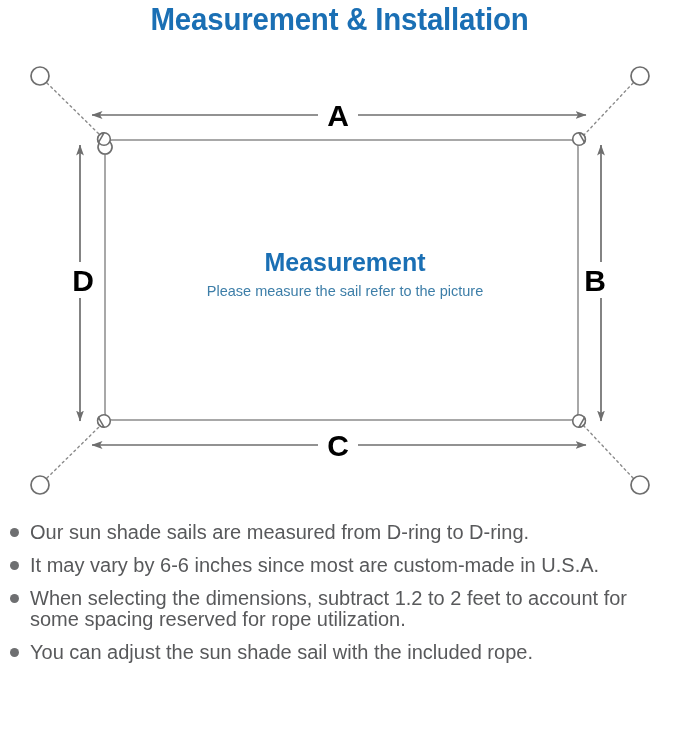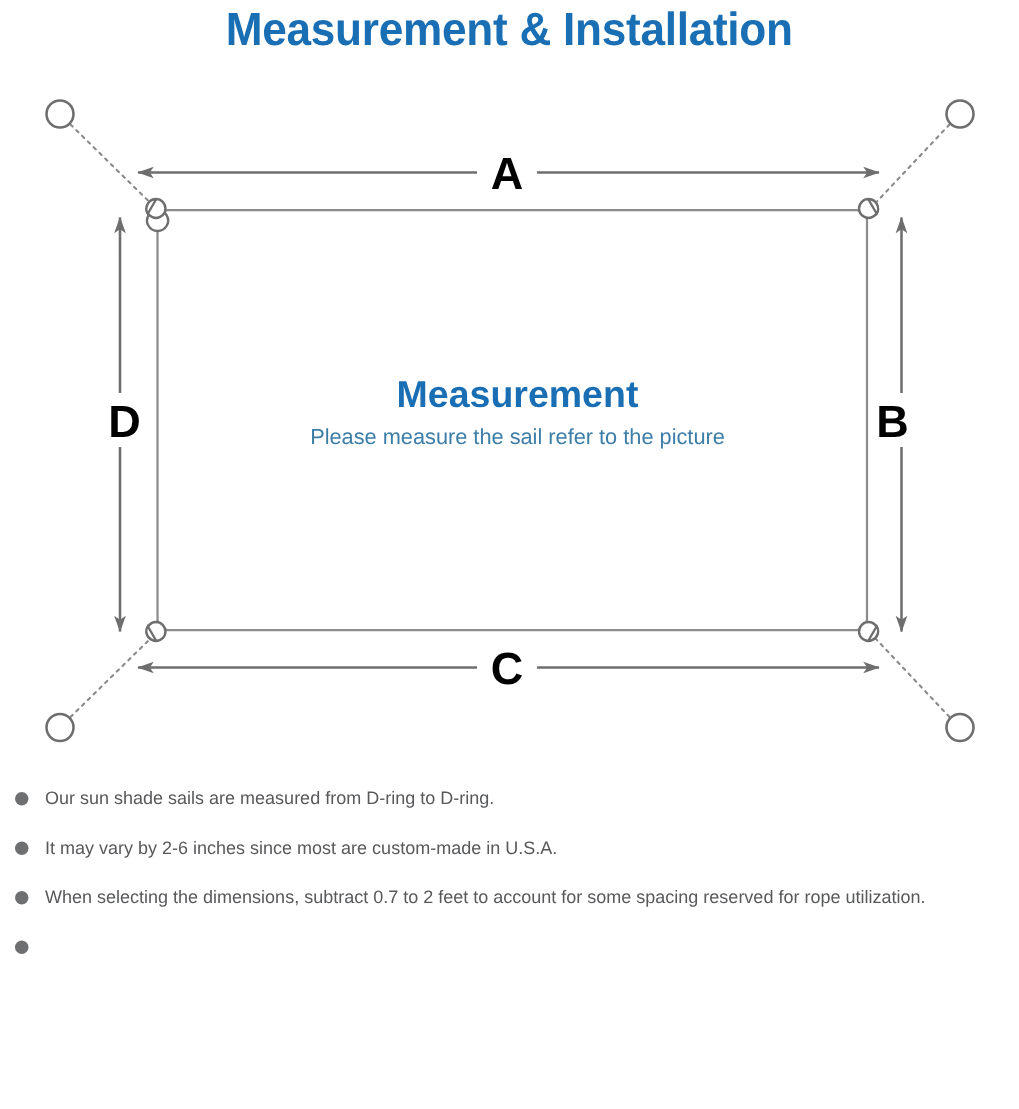--- a/index.html
+++ b/index.html
@@ -68,21 +68,21 @@
     width: 679px;
     padding: 0;
     margin: 0;
     list-style: none;
   }
   .note-item {
     position: relative;
     padding-left: 30px;
     margin-bottom: 12px;
     font-family: "Liberation Sans", sans-serif;
-    font-size: 12px;
+    font-size: 20px;
     line-height: 21px;
     color: #58595b;
     padding-right: 4px;
   }
   .note-bullet {
     position: absolute;
     left: 10px;
     top: 6px;
     width: 9px;
     height: 9px;
@@ -163,22 +163,23 @@
   </svg>
 </div>
 
 <ul id="notes-list">
   <li class="note-item">
     <span class="note-bullet"></span>
     <span>Our sun shade sails are measured from D-ring to D-ring.</span>
   </li>
   <li class="note-item">
     <span class="note-bullet"></span>
-    <span>It may vary by 2-6 inches since most are custom-made in U.S.A.</span>
+    <span>It may vary by 6-6 inches since most are custom-made in U.S.A.</span>
   </li>
   <li class="note-item">
     <span class="note-bullet"></span>
-    <span>When selecting the dimensions, subtract 0.7 to 2 feet to account for some spacing reserved for rope utilization.</span>
+    <span>When selecting the dimensions, subtract 1.2 to 2 feet to account for some spacing reserved for rope utilization.</span>
   </li>
   <li class="note-item">
     <span class="note-bullet"></span>
+    <span>You can adjust the sun shade sail with the included rope.</span>
   </li>
 </ul>
 
 </body></html>

